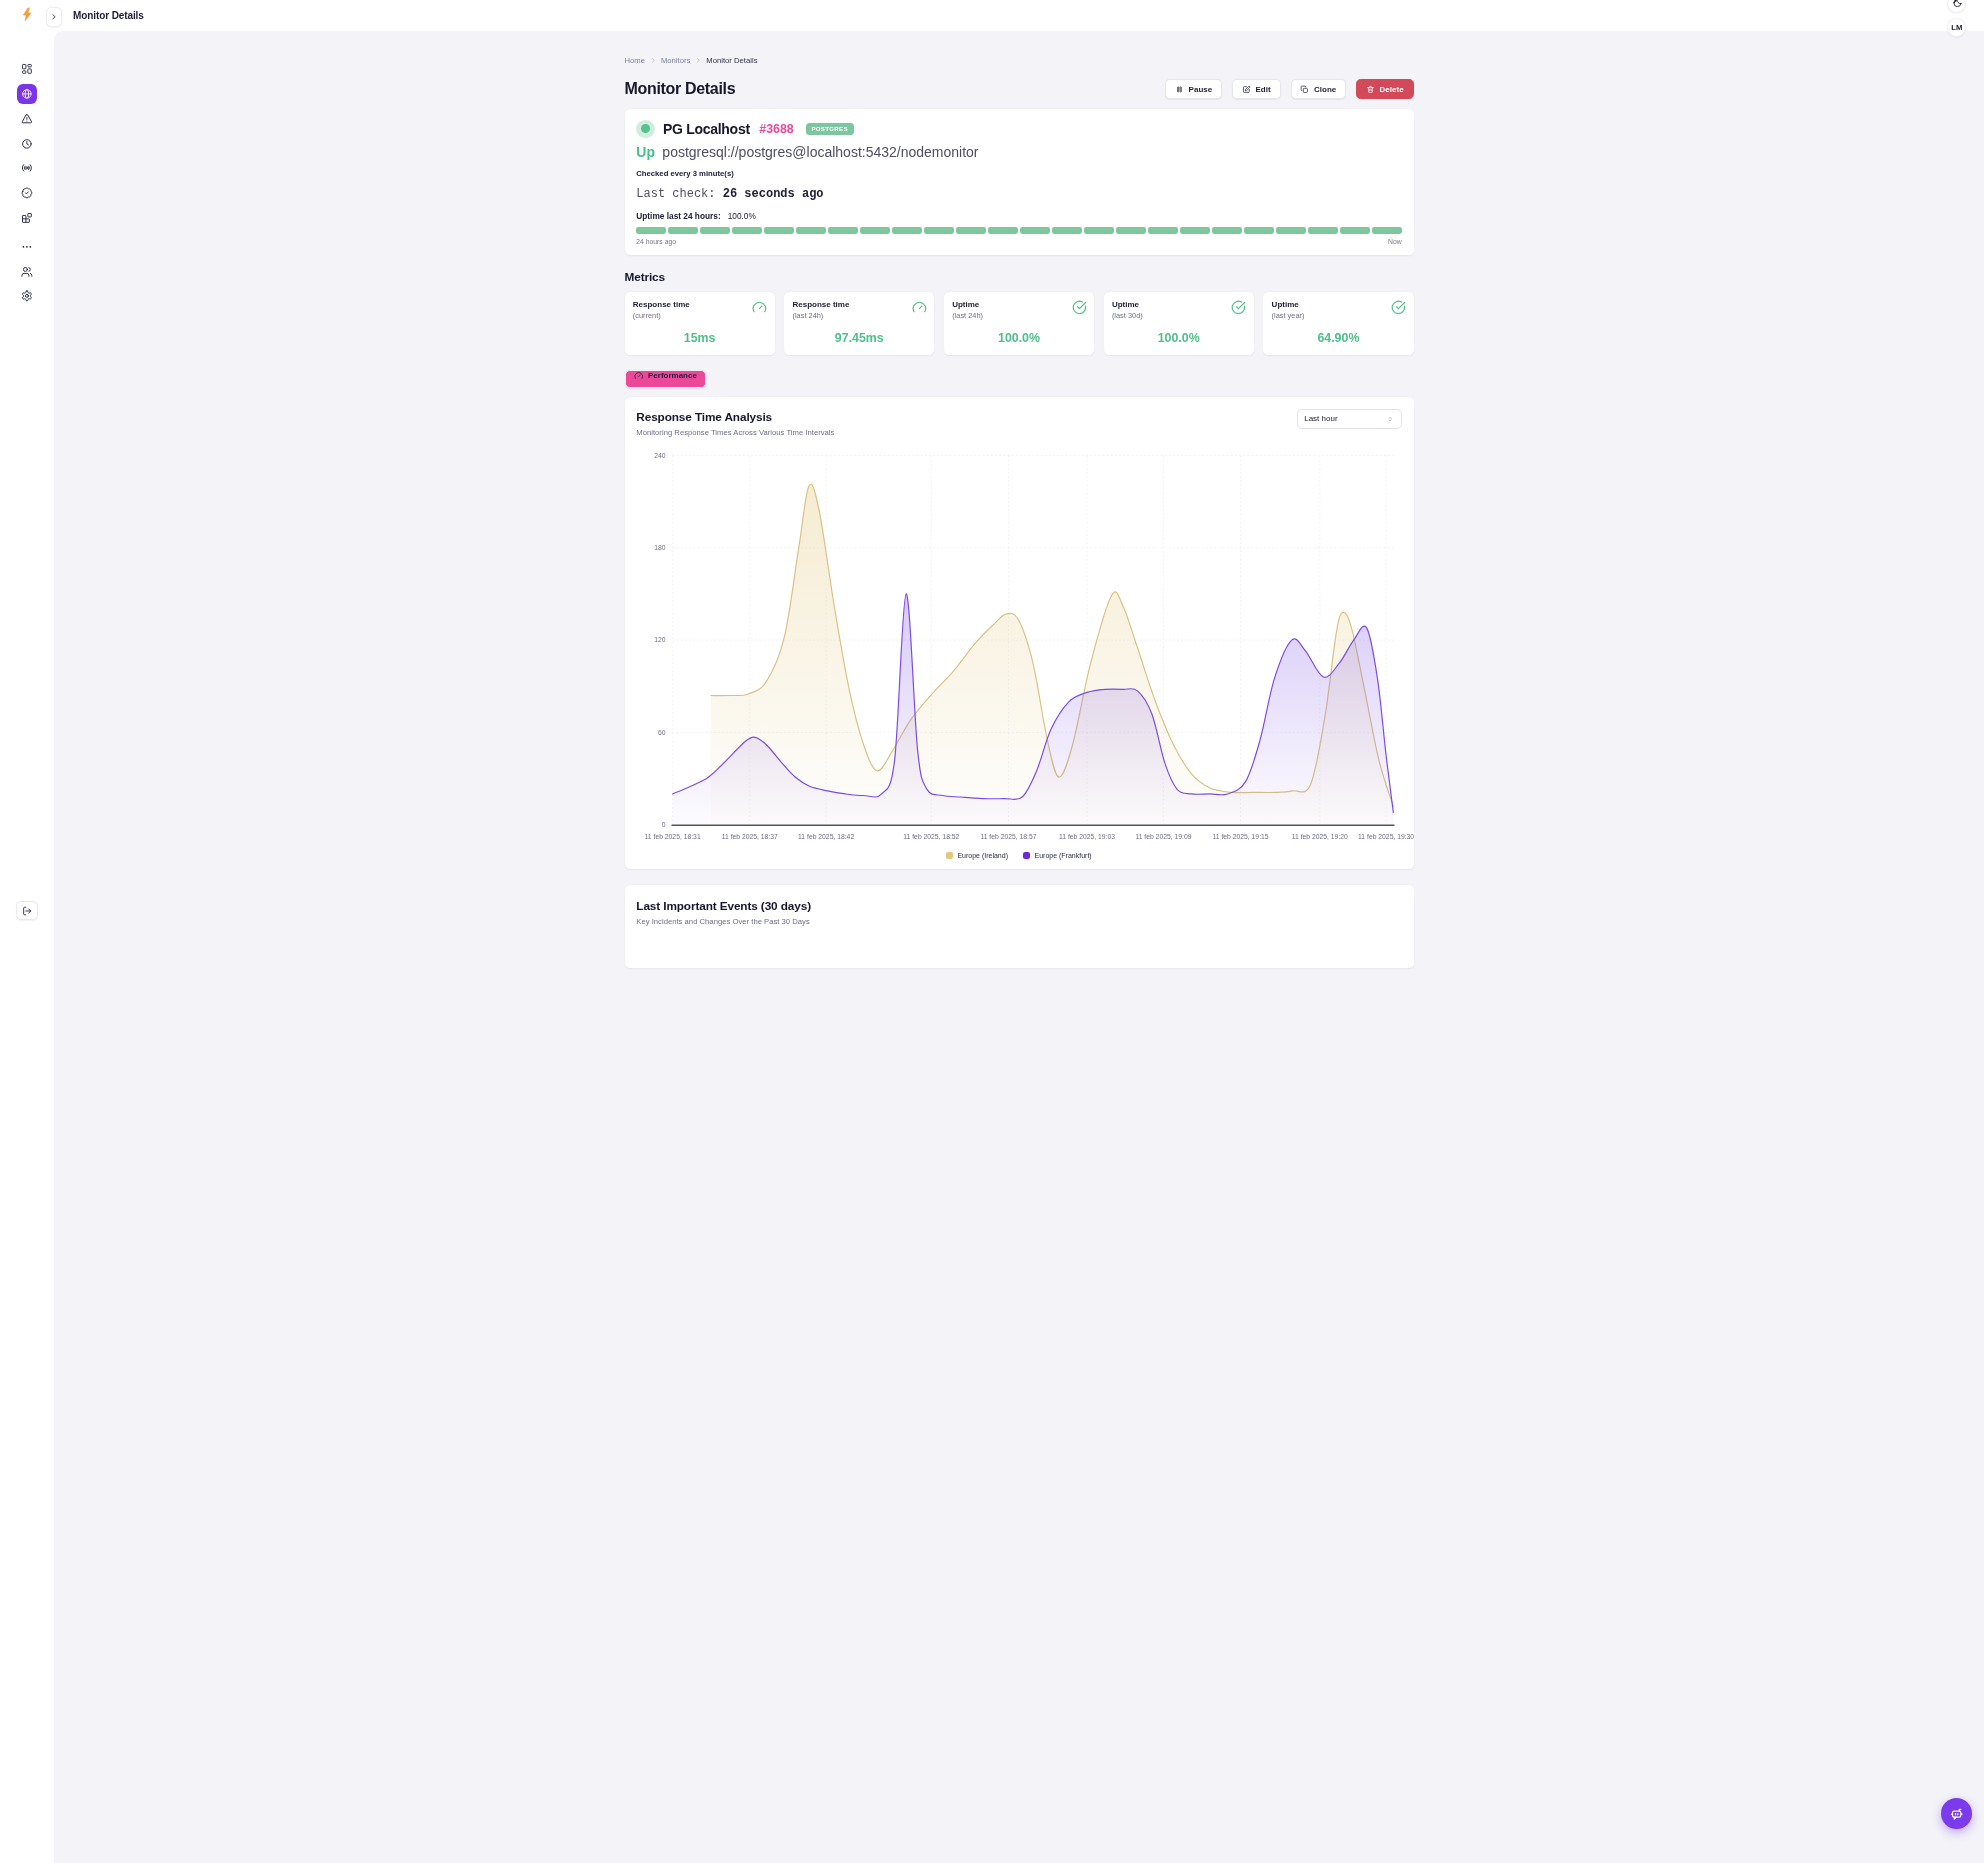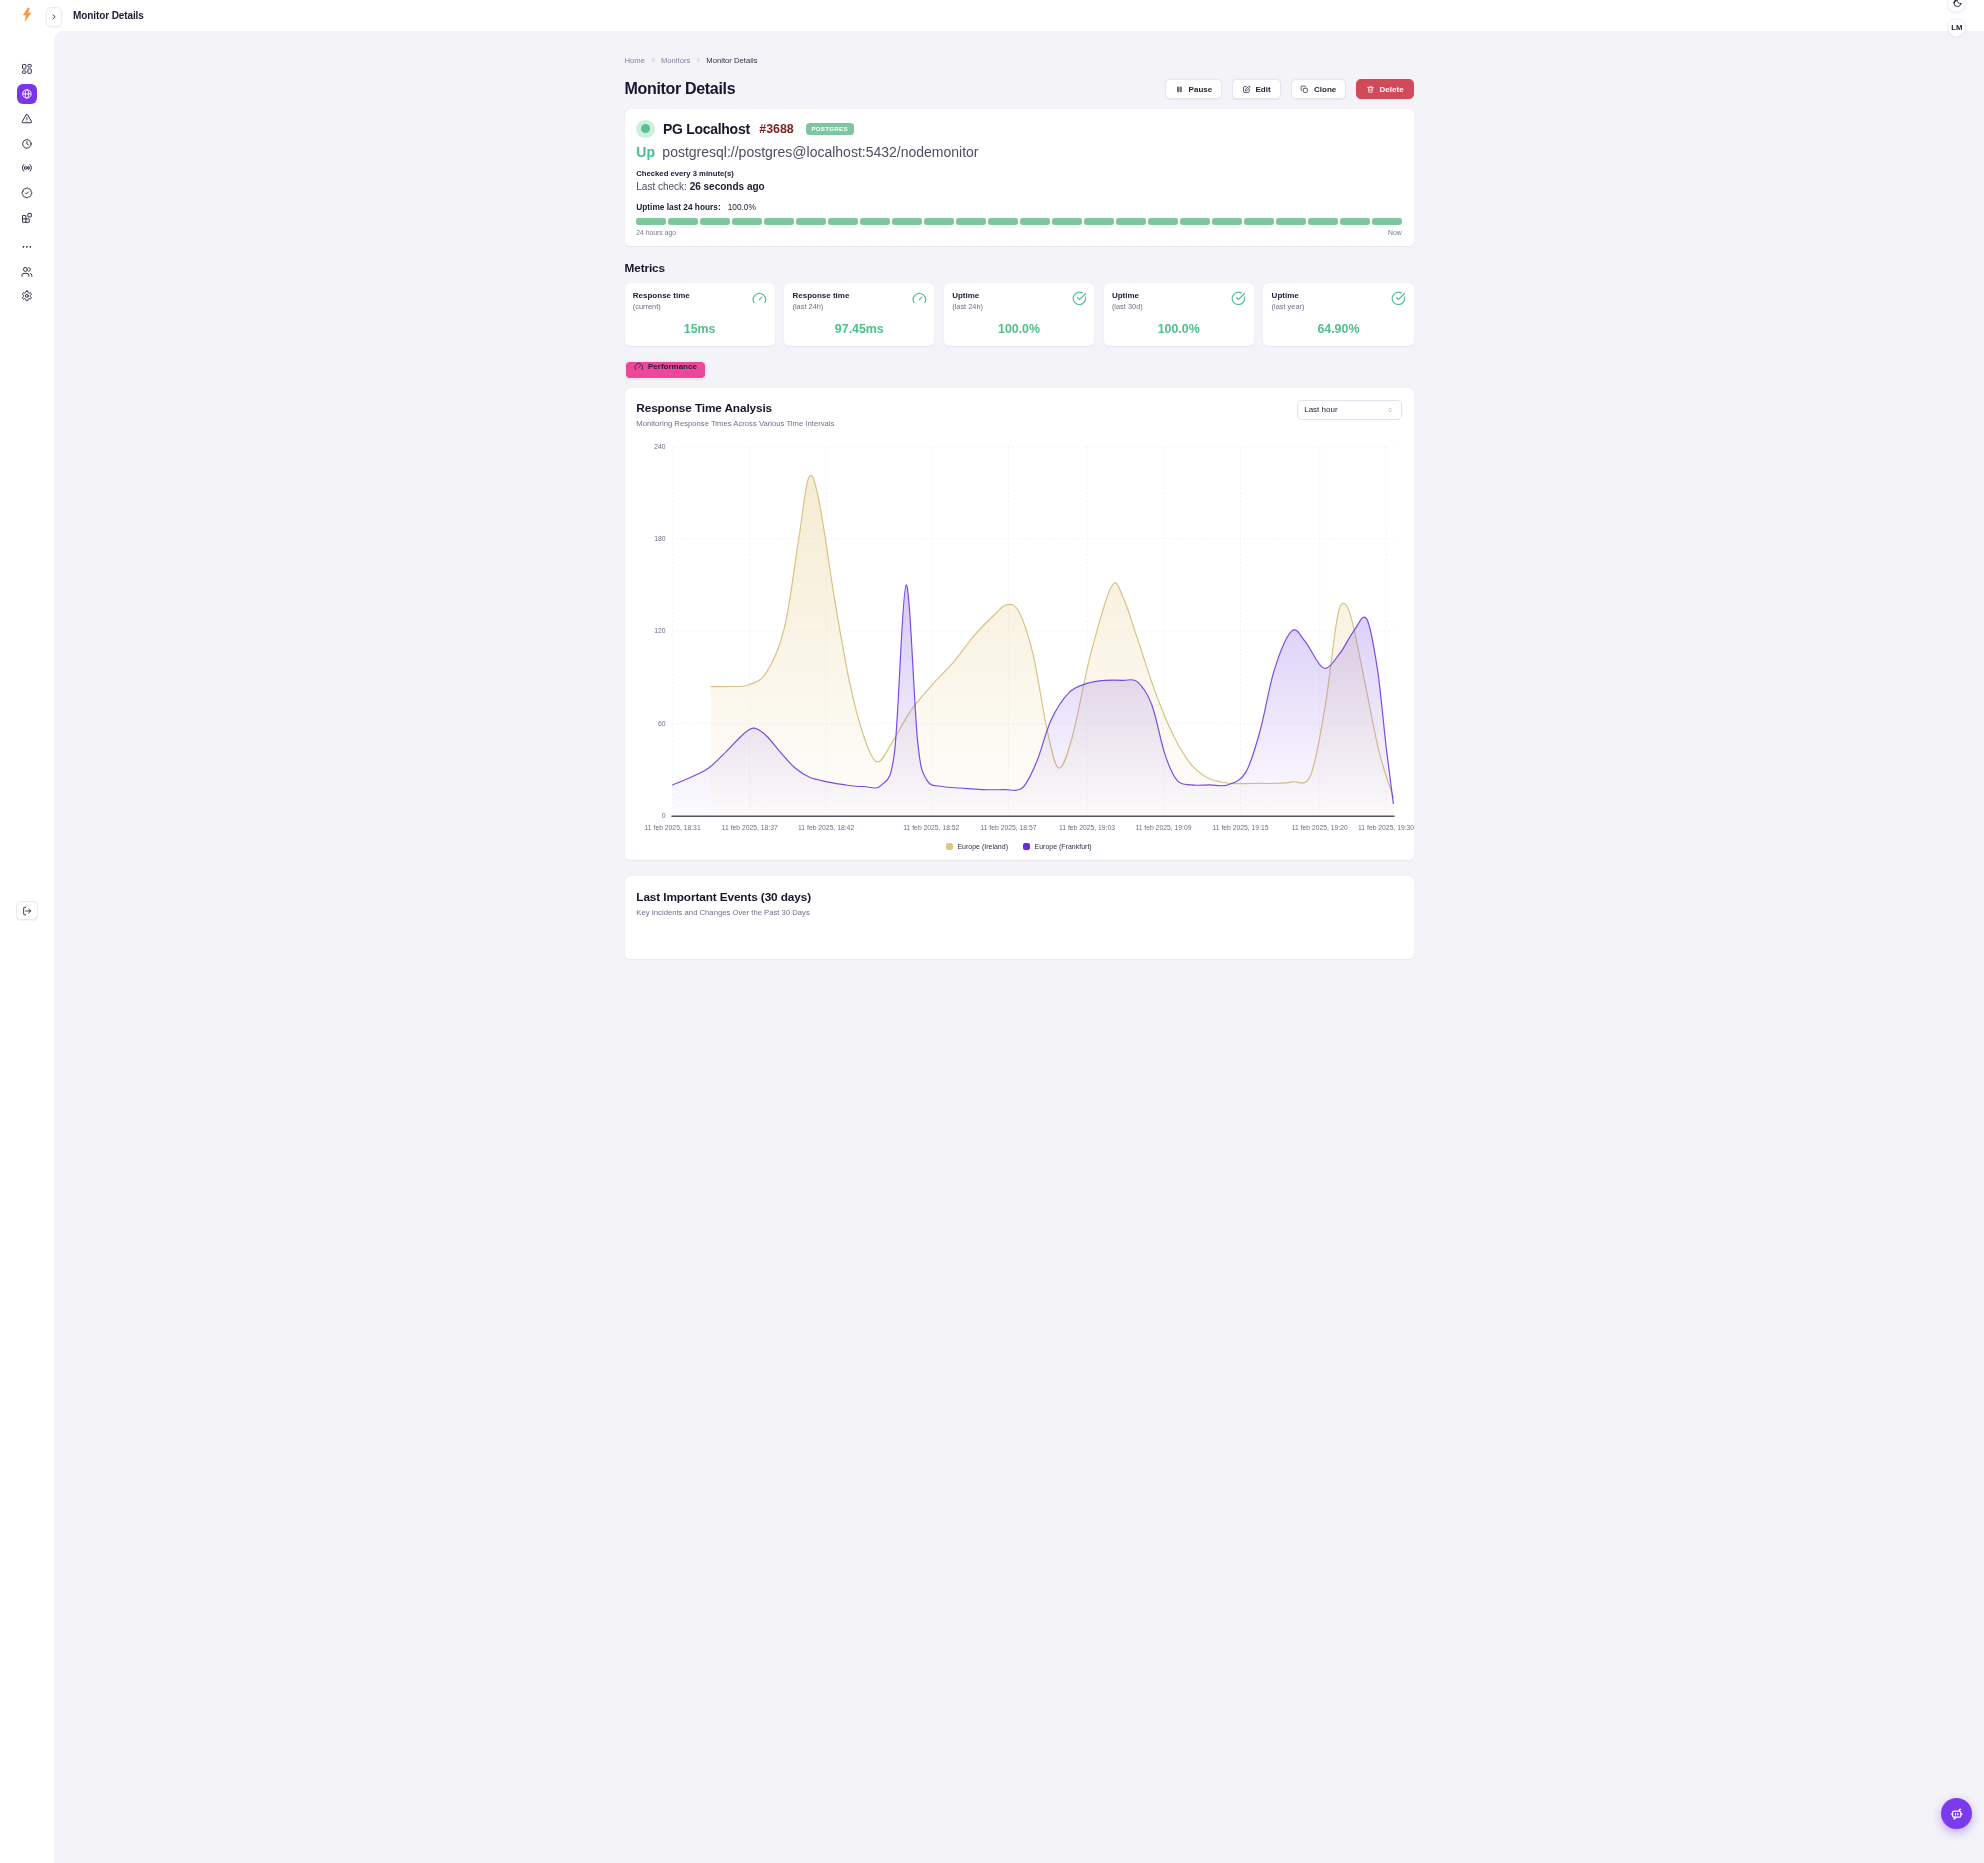--- a/index.html
+++ b/index.html
@@ -53,27 +53,27 @@
 
   .card { background:#fff; border-radius:5.3px; box-shadow:0 0.6px 1.8px rgba(20,20,43,.06); }
 
   
   .monitor-card { margin-top:10px; padding:10.6px 11.8px 9.5px 11.8px; }
   .mon-head { display:flex; align-items:center; gap:8.3px; }
   .status-halo { width:18.3px; height:18.3px; border-radius:50%; background:rgba(87,194,141,.28);
     display:flex; align-items:center; justify-content:center; }
   .status-dot { width:8.9px; height:8.9px; border-radius:50%; background:#57c28d; }
   .mon-name { font-size:14px; font-weight:800; letter-spacing:-.02em; color:#16162c; }
-  .mon-id { font-size:12.4px; font-weight:700; color:#7f1d1d; margin-left:1.2px;text-align:center; }
+  .mon-id { font-size:12.4px; font-weight:700; color:#ec4899; margin-left:1.2px;text-align:center; }
   .type-badge { background:#7cc7a0; color:#fff; font-size:6.2px; font-weight:700; letter-spacing:.04em;
     padding:2.4px 5.9px; border-radius:3.5px; margin-left:3.5px; }
   .mon-url-row { margin-top:5.9px; font-size:14px; color:#4e4e63; }
   .up-text { color:#45c08a; font-weight:700; margin-right:3.5px; }
   .mon-freq { margin-top:8.9px; font-size:7.7px; font-weight:700; color:#20203a; }
-  .mon-lastcheck { margin-top:3px; font-size:10px; color:#4e4e63; }
+  .mon-lastcheck { margin-top:9px; font-size:12px; color:#4e4e63;font-family:Liberation Mono, monospace; }
   .mon-lastcheck b { color:#20203a; }
   .uptime-row { margin-top:10.6px; font-size:8.3px; }
   .uptime-row .lbl { font-weight:700; color:#20203a; margin-right:4.7px; }
   .uptime-bar { margin-top:5.3px; display:flex; gap:2.4px; }
   .uptime-bar .seg { flex:1; height:7.7px; background:#7cc79b; border-radius:2.4px; }
   .bar-caps { display:flex; justify-content:space-between; margin-top:4.1px; font-size:6.8px; color:#77778c; }
 
   
   .section-h { margin-top:15.4px; font-size:11.8px; font-weight:800; letter-spacing:-.01em; color:#16162c; }
   .metrics-grid { margin-top:7.7px; display:flex; gap:9.5px; }

